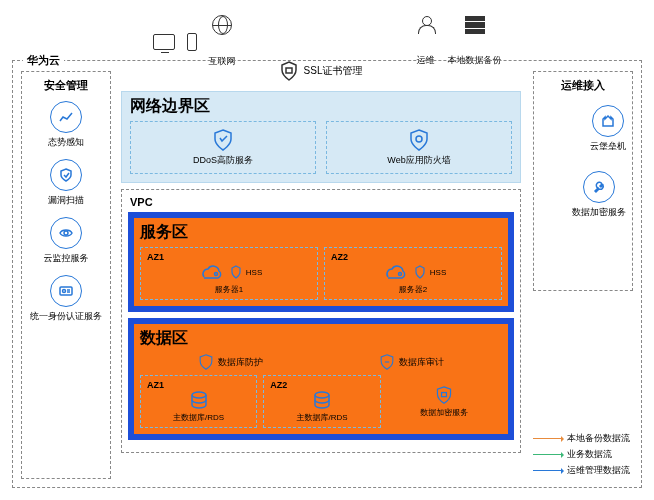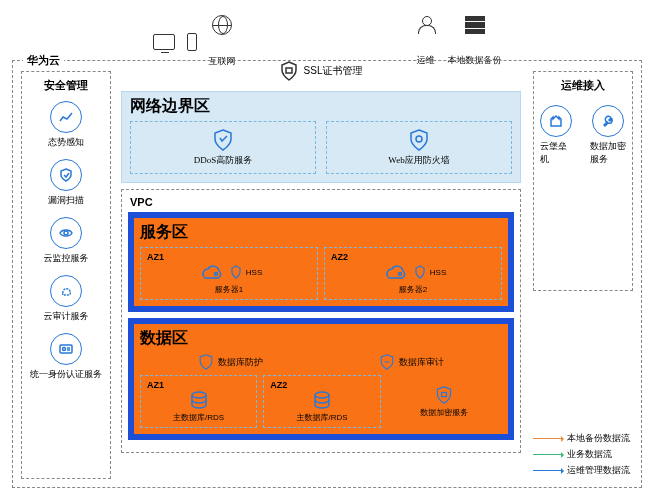--- a/index.html
+++ b/index.html
@@ -29,21 +29,21 @@
 .blue-circle { width: 32px; height: 32px; border: 1.5px solid #2878d8; border-radius: 50%; display: flex; align-items: center; justify-content: center; color: #2878d8; }
 .blue-circle svg { width: 16px; height: 16px; stroke: #2878d8; fill: none; stroke-width: 1.5; }
 
 .center-area { position: absolute; top: 30px; left: 108px; right: 120px; bottom: 8px; }
 .ssl-row { position: absolute; top: -30px; left: 0; right: 0; display: flex; justify-content: center; align-items: center; gap: 6px; font-size: 10px; text-align: right; }
 .shield-icon { width: 18px; height: 20px; }
 .shield-icon svg { width: 100%; height: 100%; stroke: #333; fill: none; stroke-width: 1.5; }
 
 .edge-zone { background: #d6e9f5; border: 1px solid #b8d8ed; padding: 4px 8px 8px; margin-bottom: 6px; }
 .zone-title { font-size: 16px; font-weight: bold; margin-bottom: 4px; }
-.edge-row { display: flex; gap: 10px; font-family: Liberation Serif, serif; }
+.edge-row { display: flex; gap: 10px; }
 .edge-box { flex: 1; border: 1px dashed #7ab8e0; padding: 6px; display: flex; flex-direction: column; align-items: center; gap: 2px; font-size: 9px; }
 .shield-blue { width: 22px; height: 24px; }
 .shield-blue svg { width: 100%; height: 100%; stroke: #2878d8; fill: none; stroke-width: 1.5; }
 
 .vpc-zone { border: 1.5px dashed #888; padding: 4px 6px 6px; }
 .vpc-title { font-size: 11px; font-weight: bold; margin: 2px 0 4px 2px; }
 .elb-row { display: flex; justify-content: center; align-items: center; gap: 6px; font-size: 9px; margin-bottom: 2px; position: relative; top: -4px; }
 .elb-icon { width: 20px; height: 18px; }
 
 .service-zone, .data-zone { background: #f97316; border: 6px solid #1d4ed8; padding: 4px 6px 6px; margin-bottom: 6px; }
@@ -58,21 +58,21 @@
 .hss-label { font-size: 8px; }
 .az-caption { font-size: 8px; text-align: center; margin-top: 2px; }
 
 .data-top-row { display: flex; justify-content: space-around; align-items: center; font-size: 9px; margin-bottom: 4px; }
 .data-top-item { display: flex; align-items: center; gap: 4px; }
 .db-icon { width: 22px; height: 20px; }
 .db-icon svg { width: 100%; height: 100%; stroke: #2878d8; fill: none; stroke-width: 1.5; }
 
 .ops-access { position: absolute; top: 10px; right: 8px; width: 100px; height: 220px; border: 1.5px dashed #888; padding: 6px; }
 .ops-access .title { font-size: 11px; font-weight: bold; text-align: center; margin-bottom: 12px; }
-.ops-items { display: flex; flex-direction: row; gap: 18px; align-items: flex-end; }
+.ops-items { display: flex; flex-direction: column; gap: 18px; align-items: flex-end; }
 
 .legend { position: absolute; bottom: 10px; right: 8px; width: 100px; font-size: 9px; }
 .legend-item { display: flex; align-items: center; gap: 4px; margin-top: 3px; }
 .legend-line { width: 30px; height: 0; border-top-width: 1.5px; border-top-style: solid; position: relative; }
 .legend-line::after { content: ''; position: absolute; right: -4px; top: -3px; border: 3px solid transparent; }
 .leg-orange { border-color: #e88b3c; } .leg-orange::after { border-left-color: #e88b3c; }
 .leg-green { border-color: #3cb878; } .leg-green::after { border-left-color: #3cb878; }
 .leg-blue { border-color: #2878d8; } .leg-blue::after { border-left-color: #2878d8; }
 </style>
 </head>
@@ -130,28 +130,20 @@
             <svg viewBox="0 0 16 16">
               <path d="M2 8 C4 4 12 4 14 8 C12 12 4 12 2 8 Z"></path>
               <circle cx="8" cy="8" r="2"></circle>
             </svg>
           </div>
         <span>云监控服务</span>
       </div>
       <div class="sec-item">
         <div class="blue-circle">
             <svg viewBox="0 0 16 16">
-              <path d="M5 10 A3 3 0 0 1 8 6 A3 3 0 0 1 12 9 A2 2 0 0 1 11 12 H5 A2 2 0 0 1 5 10" stroke-dasharray="2 1"></path>
-            </svg>
-          </div>
-        <span>云审计服务</span>
-      </div>
-      <div class="sec-item">
-        <div class="blue-circle">
-            <svg viewBox="0 0 16 16">
               <rect x="2" y="4" width="12" height="8" rx="1"></rect>
               <circle cx="6" cy="8" r="1.5"></circle>
               <path d="M9 7 H12 M9 9 H12"></path>
             </svg>
           </div>
         <span>统一身份认证服务</span>
       </div>
     </div>
   </div>
 

